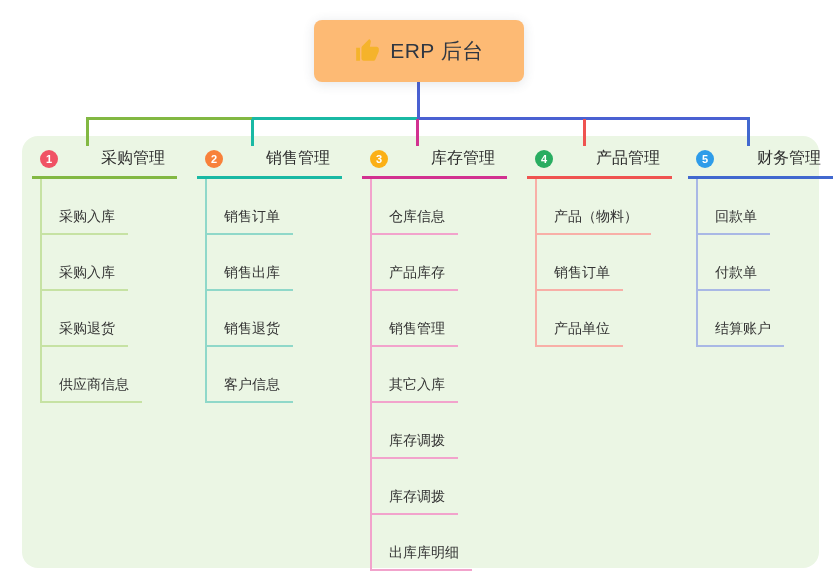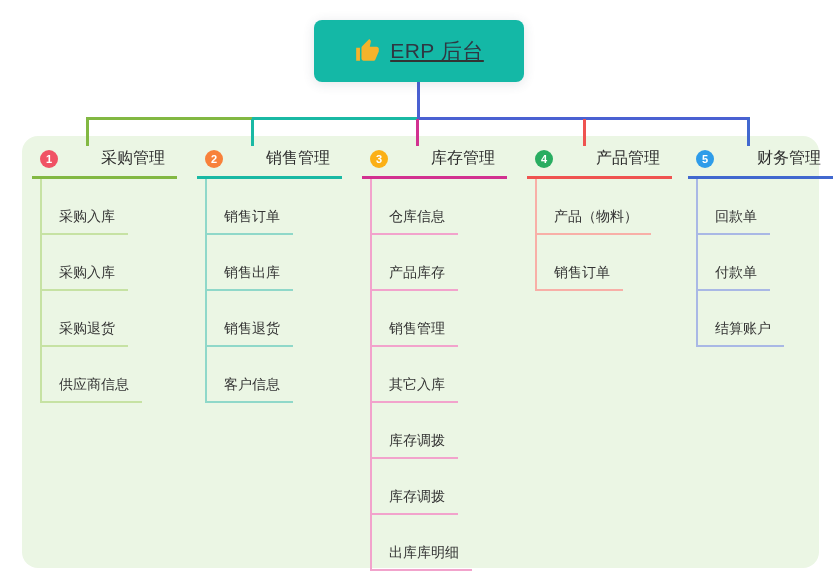--- a/index.html
+++ b/index.html
@@ -4,25 +4,24 @@
 <style>
   html,body{margin:0;padding:0;}
   body{
     width:839px;height:588px;position:relative;background:#ffffff;
     font-family:"Liberation Sans","DejaVu Sans",sans-serif;
     color:#333;overflow:hidden;
   }
   
   .root-card{
     position:absolute;left:314px;top:20px;width:210px;height:62px;
-    background:#14b8a6;border-radius:8px;
+    background:#fdba74;border-radius:8px;
     box-shadow:0 2px 12px rgba(60,70,90,.14);
     display:flex;align-items:center;justify-content:center;gap:10px;
     cursor:pointer;
-    text-decoration:underline;
   }
   .root-card .icon{width:26px;height:26px;display:flex;align-items:center;}
   .root-card .icon svg{width:26px;height:26px;}
   .root-title{font-size:21px;font-weight:500;color:#2f3742;letter-spacing:.5px;}
   
   .line{position:absolute;}
   
   .panel{
     position:absolute;left:22px;top:136px;width:797px;height:432px;
     background:#ebf6e4;border-radius:16px;
@@ -117,20 +116,21 @@
 </div>
 
 <div class="col" style="left: 527px; --line: #ef5350; --child-line: #f8afa7; --badge: #29ad61;">
   <div class="hdr">
     <span class="badge">4</span>
     <span class="hdr-label">产品管理</span>
   </div>
   <div class="children">
     <div class="child">产品（物料）</div>
     <div class="child">销售订单</div>
+    <div class="child">产品单位</div>
   </div>
 </div>
 
 <div class="col" style="left: 688px; --line: #4168cf; --child-line: #a9b8e5; --badge: #2e9ce9;">
   <div class="hdr">
     <span class="badge">5</span>
     <span class="hdr-label">财务管理</span>
   </div>
   <div class="children">
     <div class="child">回款单</div>

